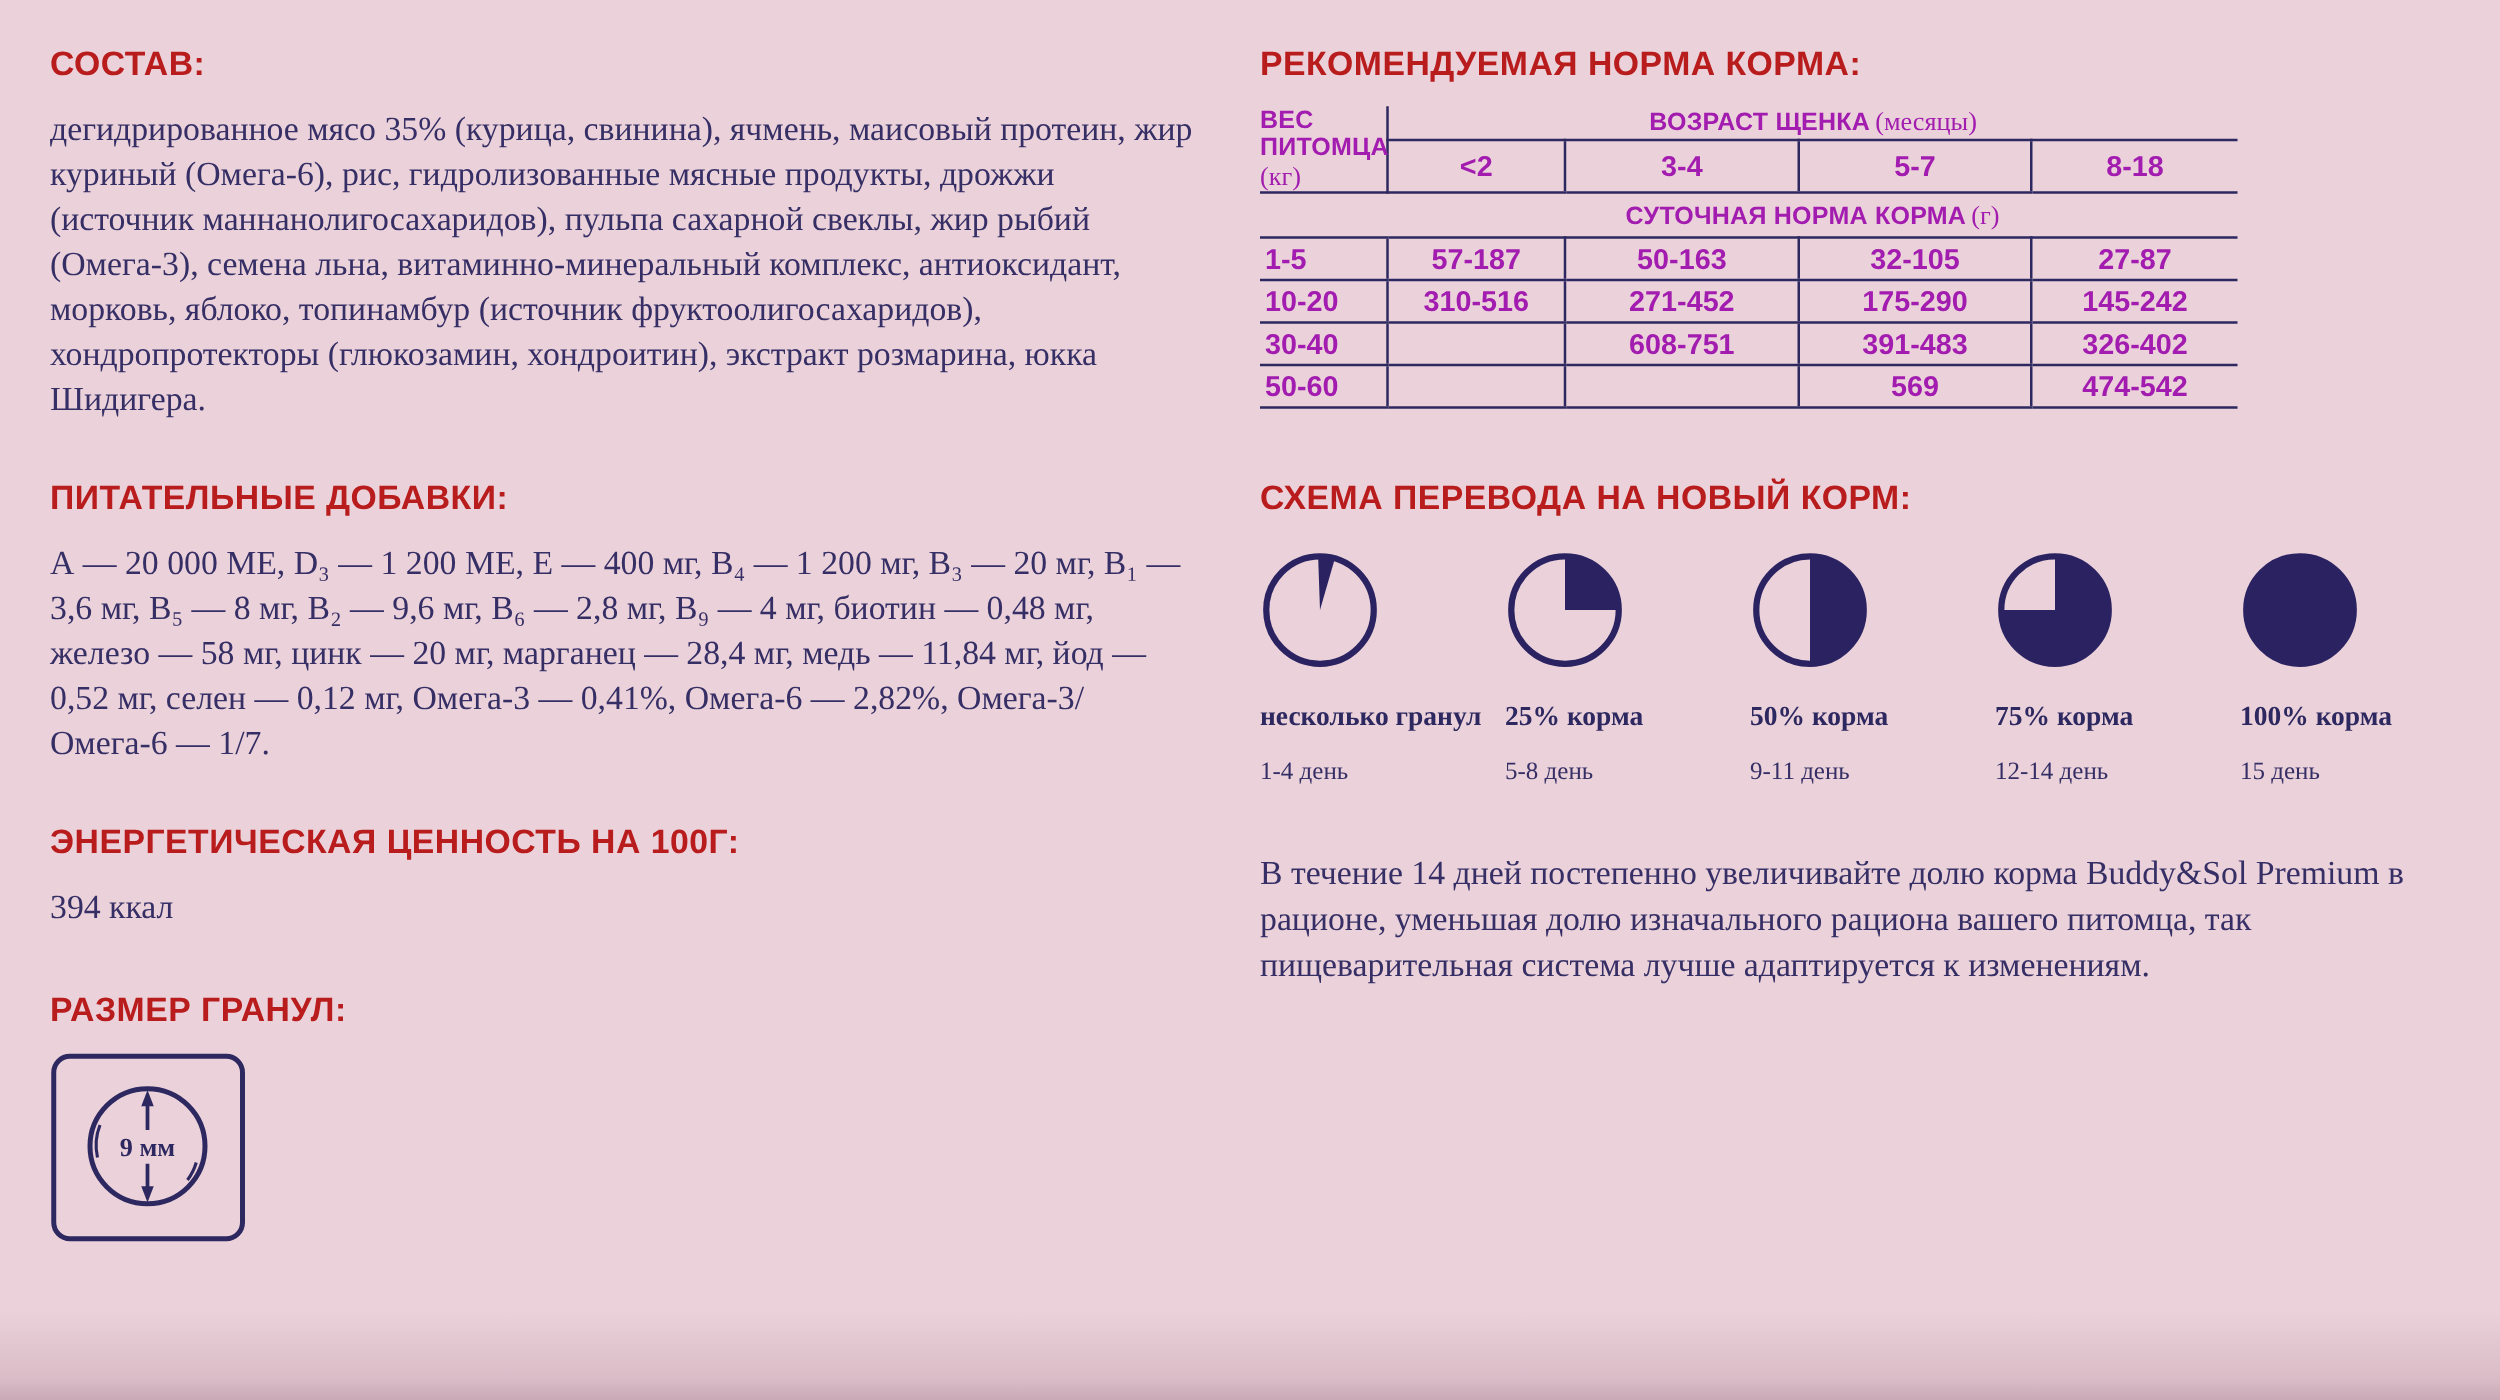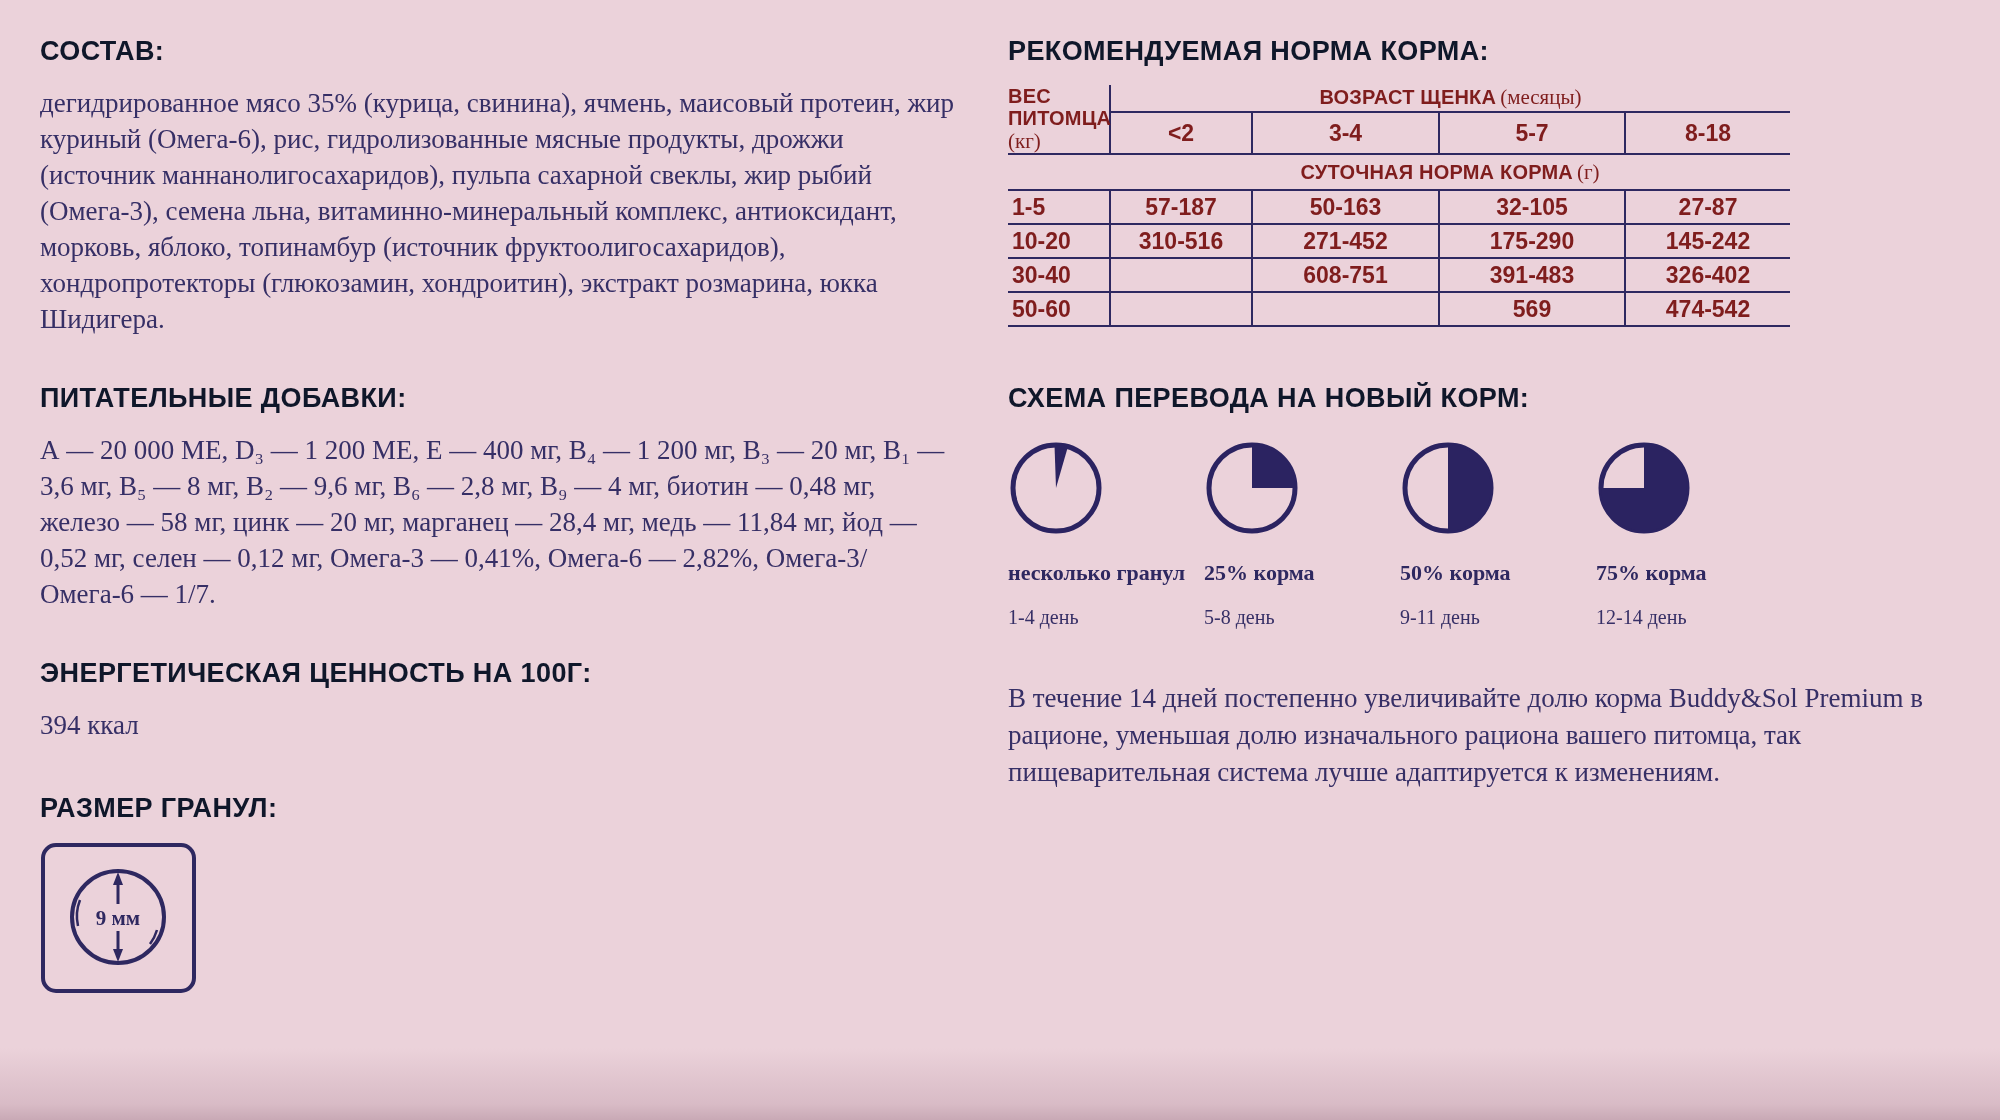--- a/index.html
+++ b/index.html
@@ -8,33 +8,33 @@
     background:#ebd2da;
     color:#322b63;
     font-family:"Liberation Serif","DejaVu Serif",serif;
   }
   .col{position:absolute;top:0;}
   .col-left{left:40px;width:915px;padding-top:36px;}
   .col-right{left:1008px;width:950px;padding-top:36px;}
 
   .h{
     font-family:"Liberation Sans","DejaVu Sans",sans-serif;
-    font-weight:700;font-size:27px;letter-spacing:.4px;color:#0f172a;
+    font-weight:700;font-size:27px;letter-spacing:.4px;color:#b91c1c;
     margin:0 0 18px 0;
   }
   .body-text{font-size:27px;line-height:36px;margin:0 0 46px 0;color:#362f66;}
   .body-text.tight{margin-bottom:50px;}
 
   
   .granule-wrap{margin-top:2px;}
   .granule-svg{display:block;}
 
   
   table.feed{border-collapse:collapse;width:782px;table-layout:fixed;margin:6px 0 0 0;}
-  table.feed td{padding:0;color:#7f1d1d;}
+  table.feed td{padding:0;color:#a21caf;}
   .th-sans{font-family:"Liberation Sans","DejaVu Sans",sans-serif;font-weight:700;font-size:20px;letter-spacing:.2px;}
   .th-serif{font-family:"Liberation Serif","DejaVu Serif",serif;font-weight:400;font-size:21px;}
   td.c-weighthead{border-right:2px solid #2e2860;border-bottom:2px solid #2e2860;vertical-align:top;padding-top:2px;}
   td.c-weighthead .th-sans{display:block;line-height:22px;width:95px;}
   td.c-weighthead .th-serif{display:block;line-height:24px;}
   td.c-agehead{border-bottom:2px solid #2e2860;text-align:center;vertical-align:top;padding-bottom:6px;padding-top:2px;}
   tr.ages td{
     border-bottom:2px solid #2e2860;text-align:center;
     font-family:"Liberation Sans","DejaVu Sans",sans-serif;font-weight:600;font-size:23px;
     height:40px;vertical-align:middle;
@@ -204,20 +204,27 @@
 
       <div class="step">
         <svg class="pie" width="96" height="96" viewBox="0 0 96 96">
           <circle cx="48" cy="48" r="43" fill="none" stroke="#2b2361" stroke-width="5"></circle>
           <path d="M48 48 L48 5 A43 43 0 1 1 5 48 Z" fill="#2b2361"></path>
         </svg>
         <div class="lbl">75% корма</div>
         <div class="days">12-14 день</div>
       </div>
 
+      <div class="step">
+        <svg class="pie" width="96" height="96" viewBox="0 0 96 96">
+          <circle cx="48" cy="48" r="43" fill="#2b2361" stroke="#2b2361" stroke-width="5"></circle>
+        </svg>
+        <div class="lbl">100% корма</div>
+        <div class="days">15 день</div>
+      </div>
 
     </div>
 
     <p class="note">В течение 14 дней постепенно увеличивайте долю корма Buddy&amp;Sol Premium в рационе, уменьшая долю изначального рациона вашего питомца, так пищеварительная система лучше адаптируется к изменениям.</p>
   </div>
 
 </div>
 
 <div class="bottom-shade"></div>
 

